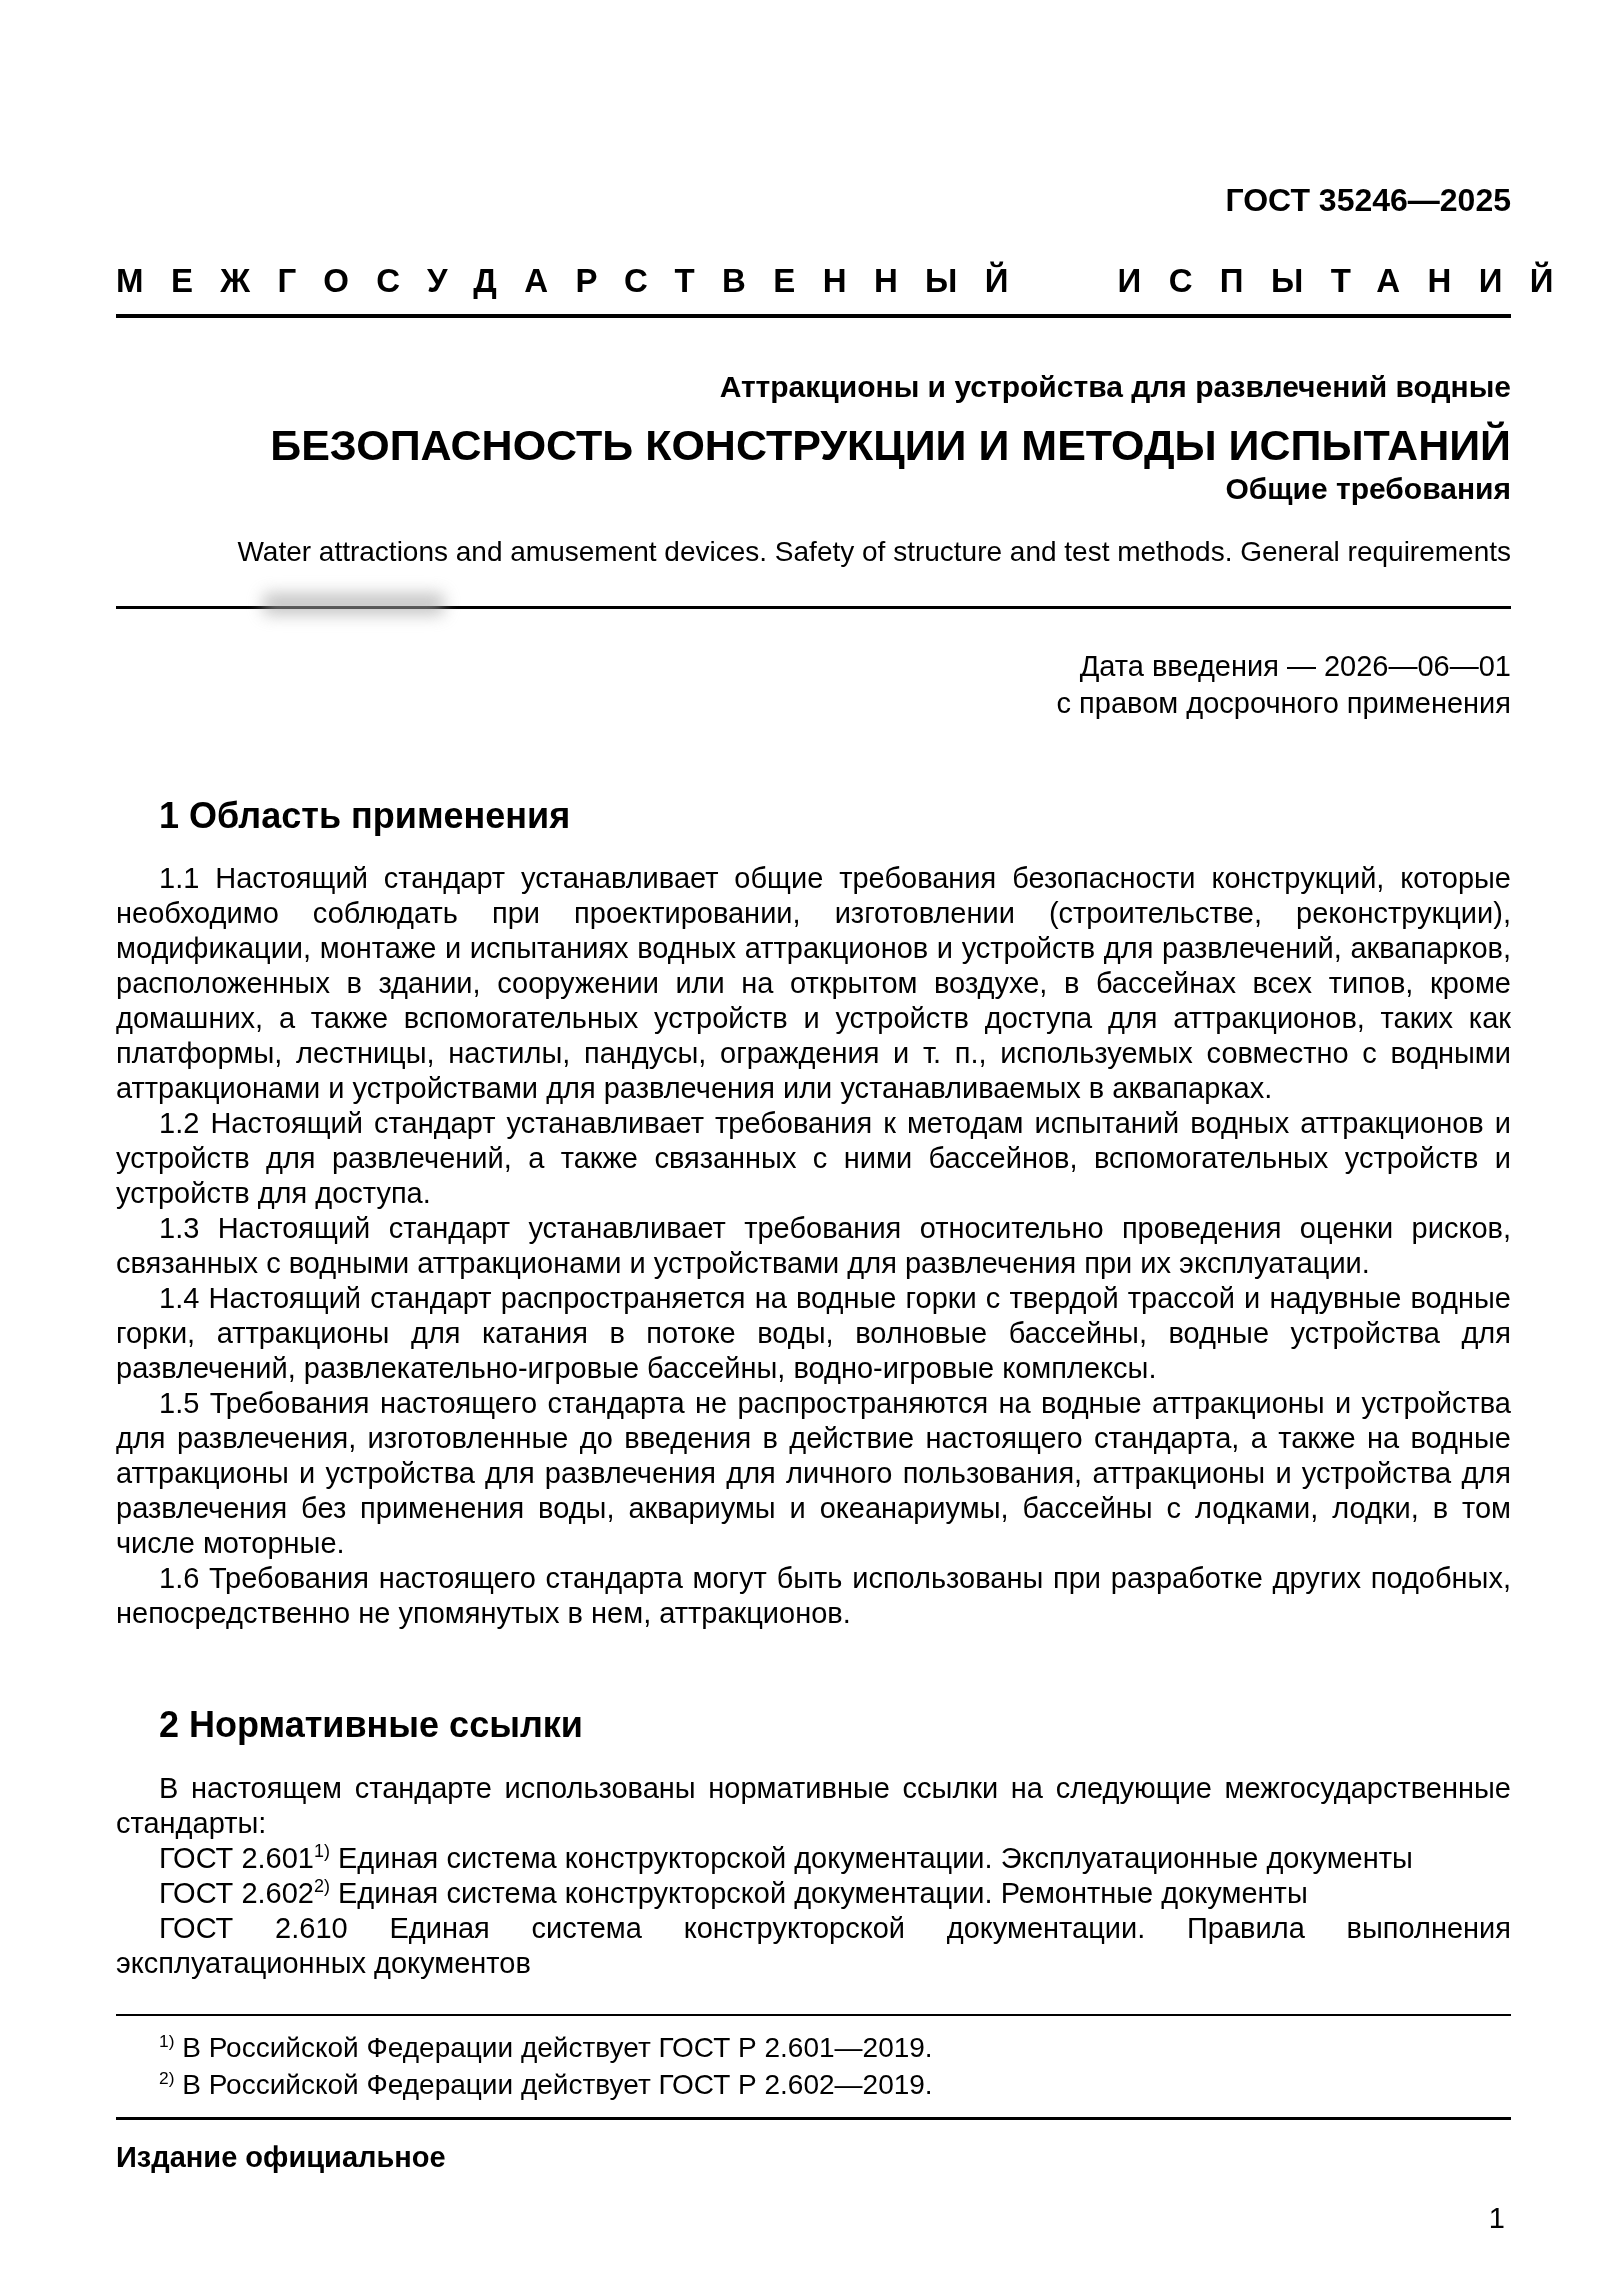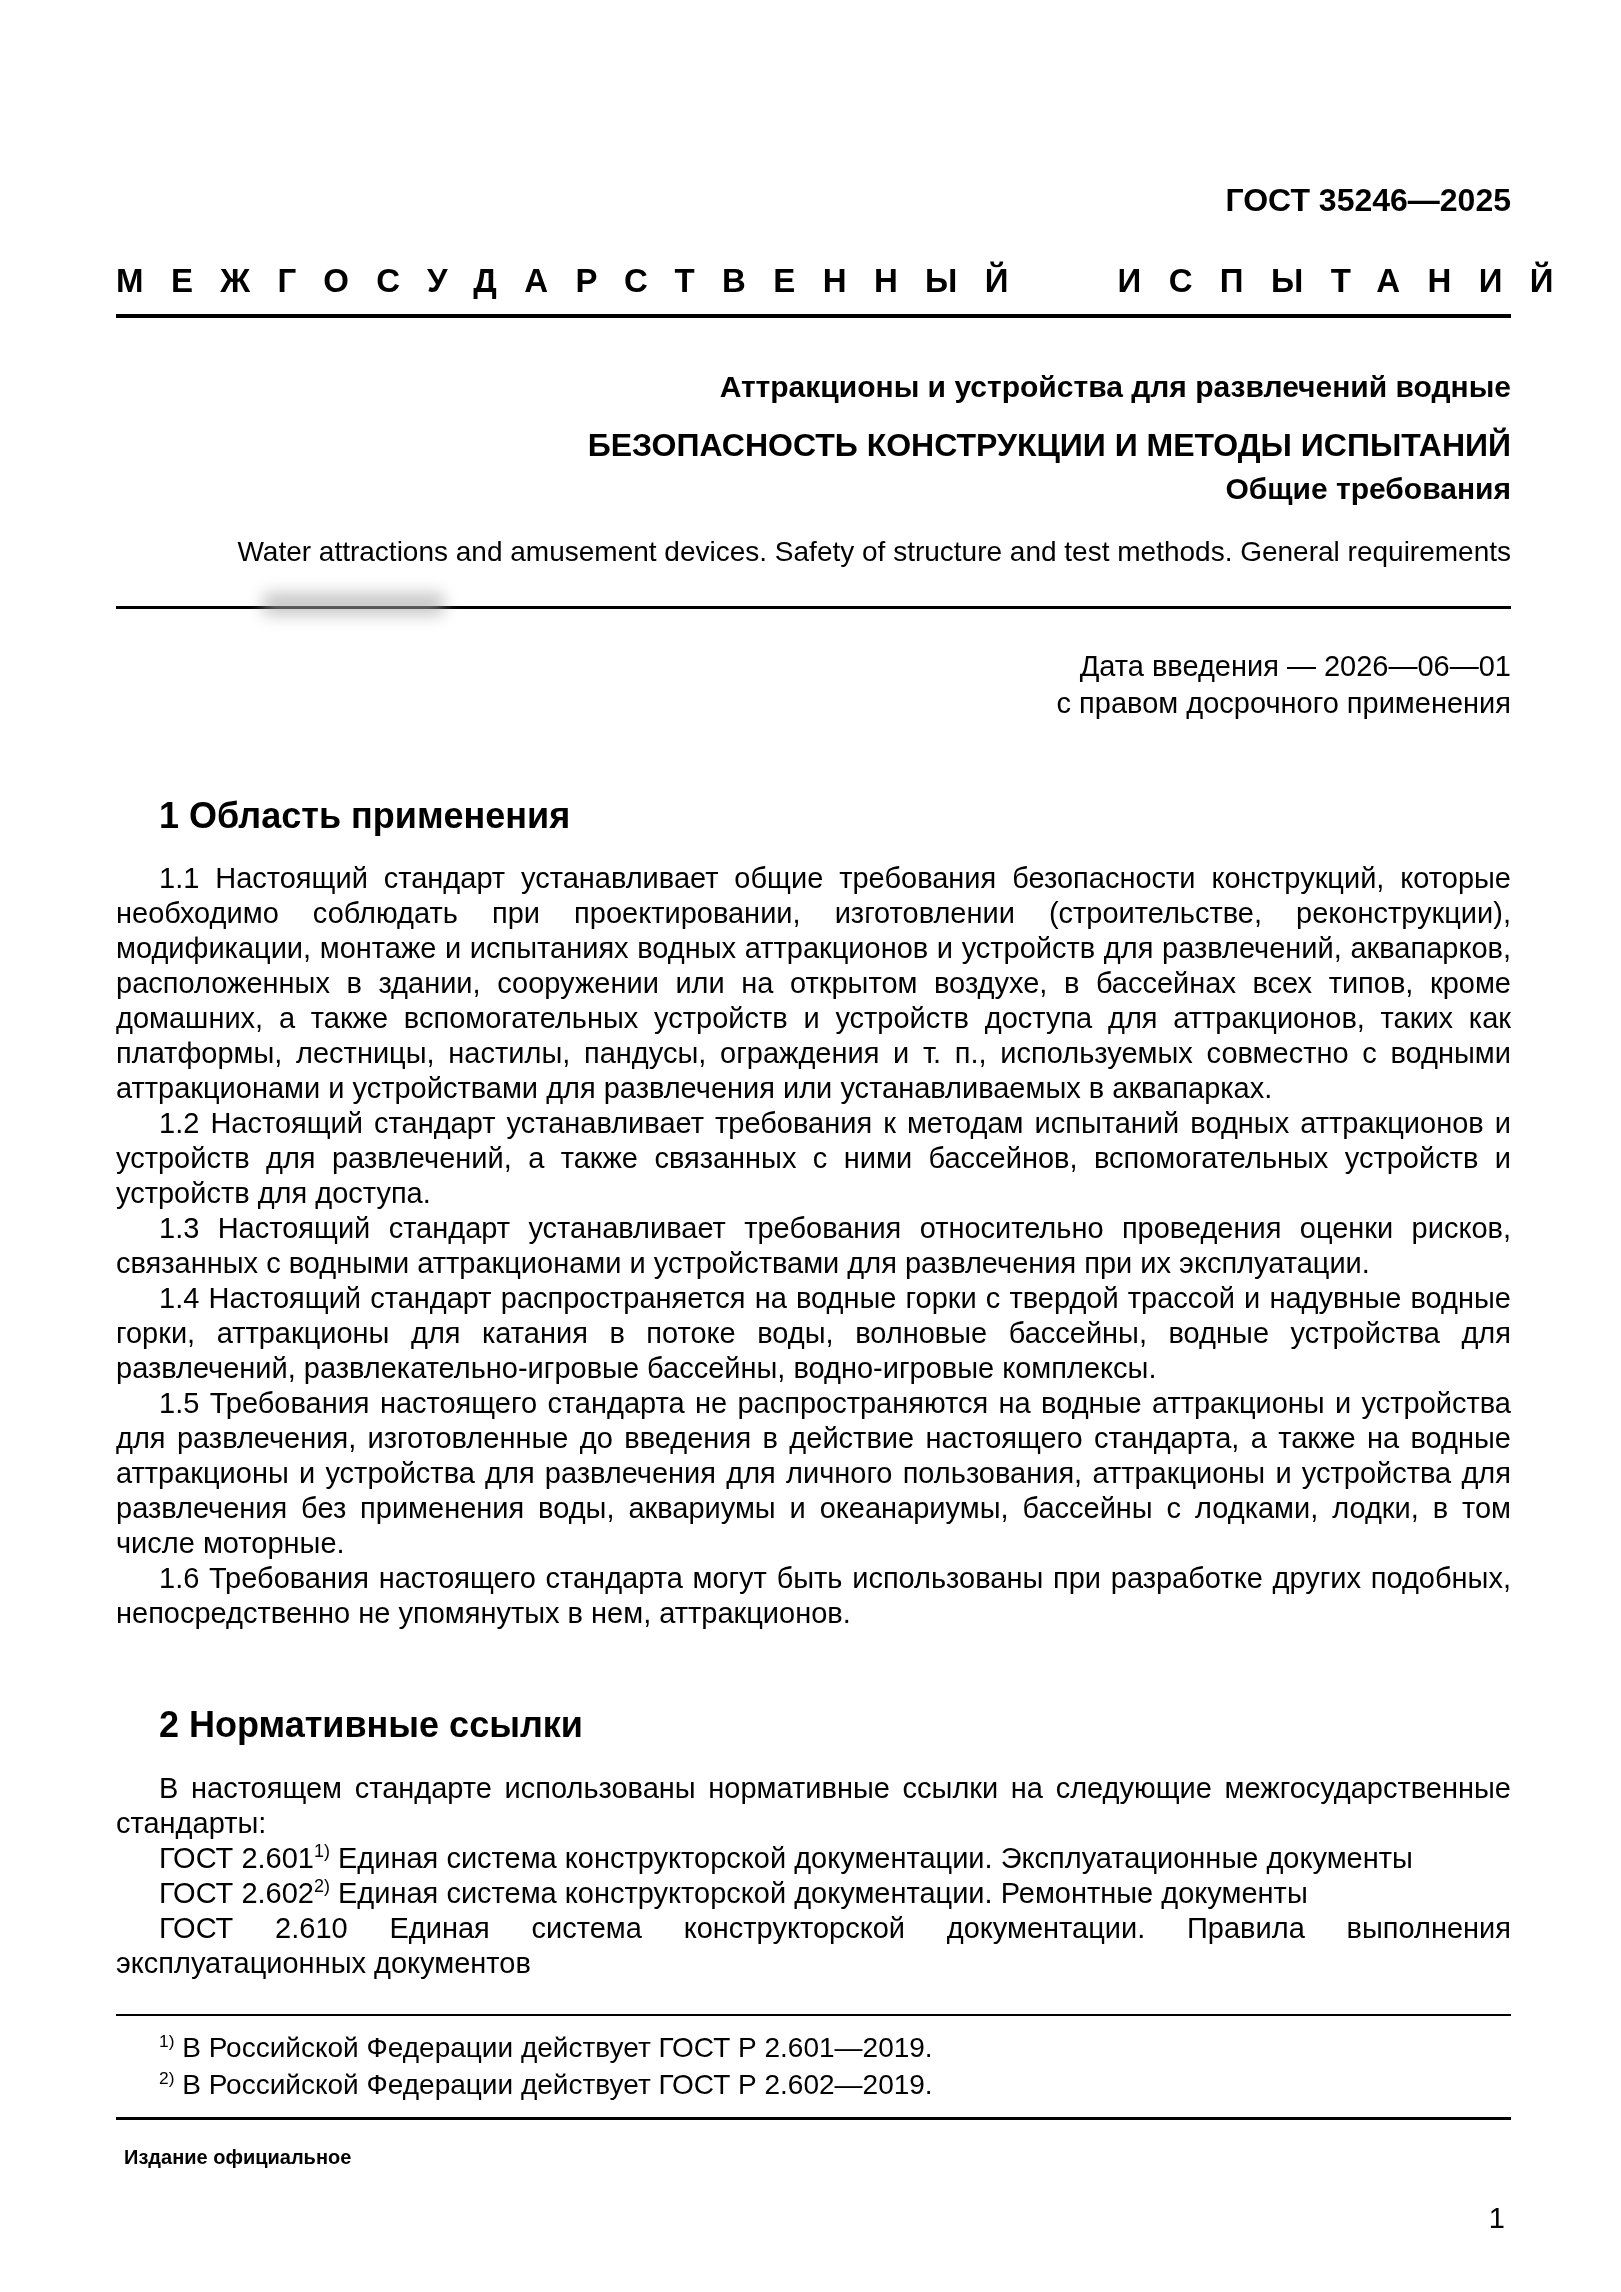--- a/index.html
+++ b/index.html
@@ -39,21 +39,21 @@
   }
   .title-block { margin-top: 49px; text-align: right; }
   .subject-ru {
     font-weight: 700;
     font-size: 30px;
     line-height: 39px;
   }
   .title-main {
     margin-top: 19.6px;
     font-weight: 700;
-    font-size: 32px;
+    font-size: 43px;
     line-height: 41px;
   }
   .subtitle {
     margin-top: 3px;
     font-weight: 700;
     font-size: 30px;
     line-height: 39px;
   }
   .title-en {
     margin-top: 25.5px;
@@ -118,24 +118,24 @@
   .footer-rule {
     position: absolute;
     left: 116px;
     right: 110px;
     top: 2117px;
     height: 2.9px;
     background: #000;
   }
   .edition {
     position: absolute;
-    left: 124px;
+    left: 116px;
     top: 2139px;
     font-weight: 700;
-    font-size: 20px;
+    font-size: 29px;
     line-height: 37px;
   }
   .page-number {
     position: absolute;
     right: 116px;
     top: 2201px;
     font-size: 29px;
     line-height: 35px;
   }
 </style>

